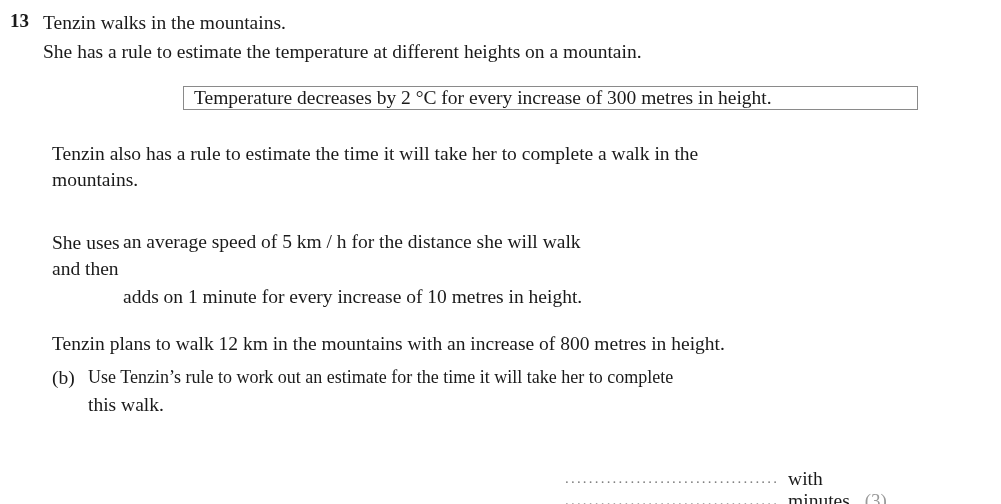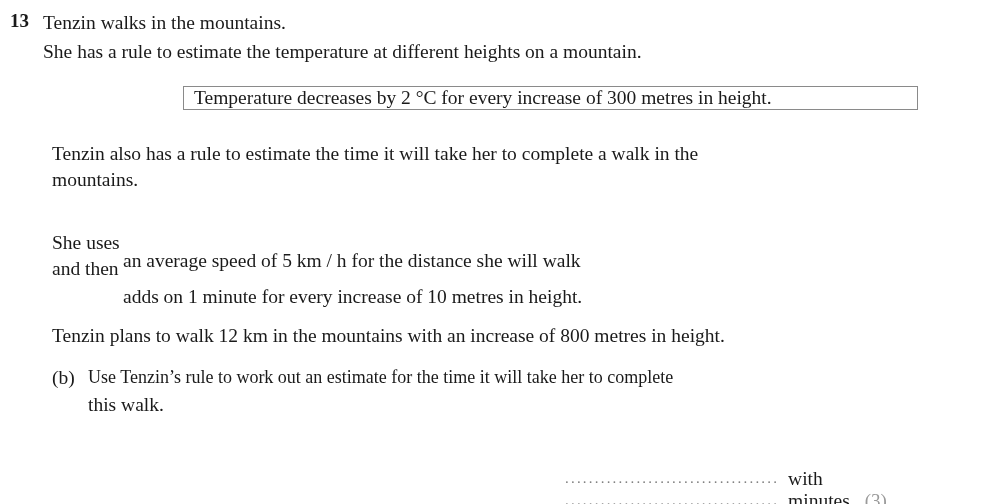--- a/index.html
+++ b/index.html
@@ -51,24 +51,24 @@
   }
   .rule-box .rule-text {
     padding-left: 10px;
     font-size: 19.5px;
     white-space: nowrap;
   }
 
   .l3 { left: 52px; top: 141px; }
   .l4 { left: 52px; top: 167px; }
   .l5 { left: 52px; top: 202px; margin-top: 28px; }
-  .l6 { left: 123px; top: 229px; margin-top: 19px; }
+  .l6 { left: 123px; top: 229px; }
   .l7 { left: 52px; top: 256px; }
   .l8 { left: 123px; top: 284px; }
-  .l9 { left: 52px; top: 323px; }
+  .l9 { left: 52px; top: 331px; }
 
   .part-label {
     position: absolute;
     left: 52px;
     top: 367px;
     font-size: 19.5px;
   }
   .p1 { position: absolute; left: 88px; top: 367px; font-size: 18px; white-space: nowrap; }
   .p2 { position: absolute; left: 88px; top: 394px; font-size: 19.5px; white-space: nowrap; }
   .p3 { position: absolute; left: 88px; top: 421px; font-size: 19.5px; white-space: nowrap; }

